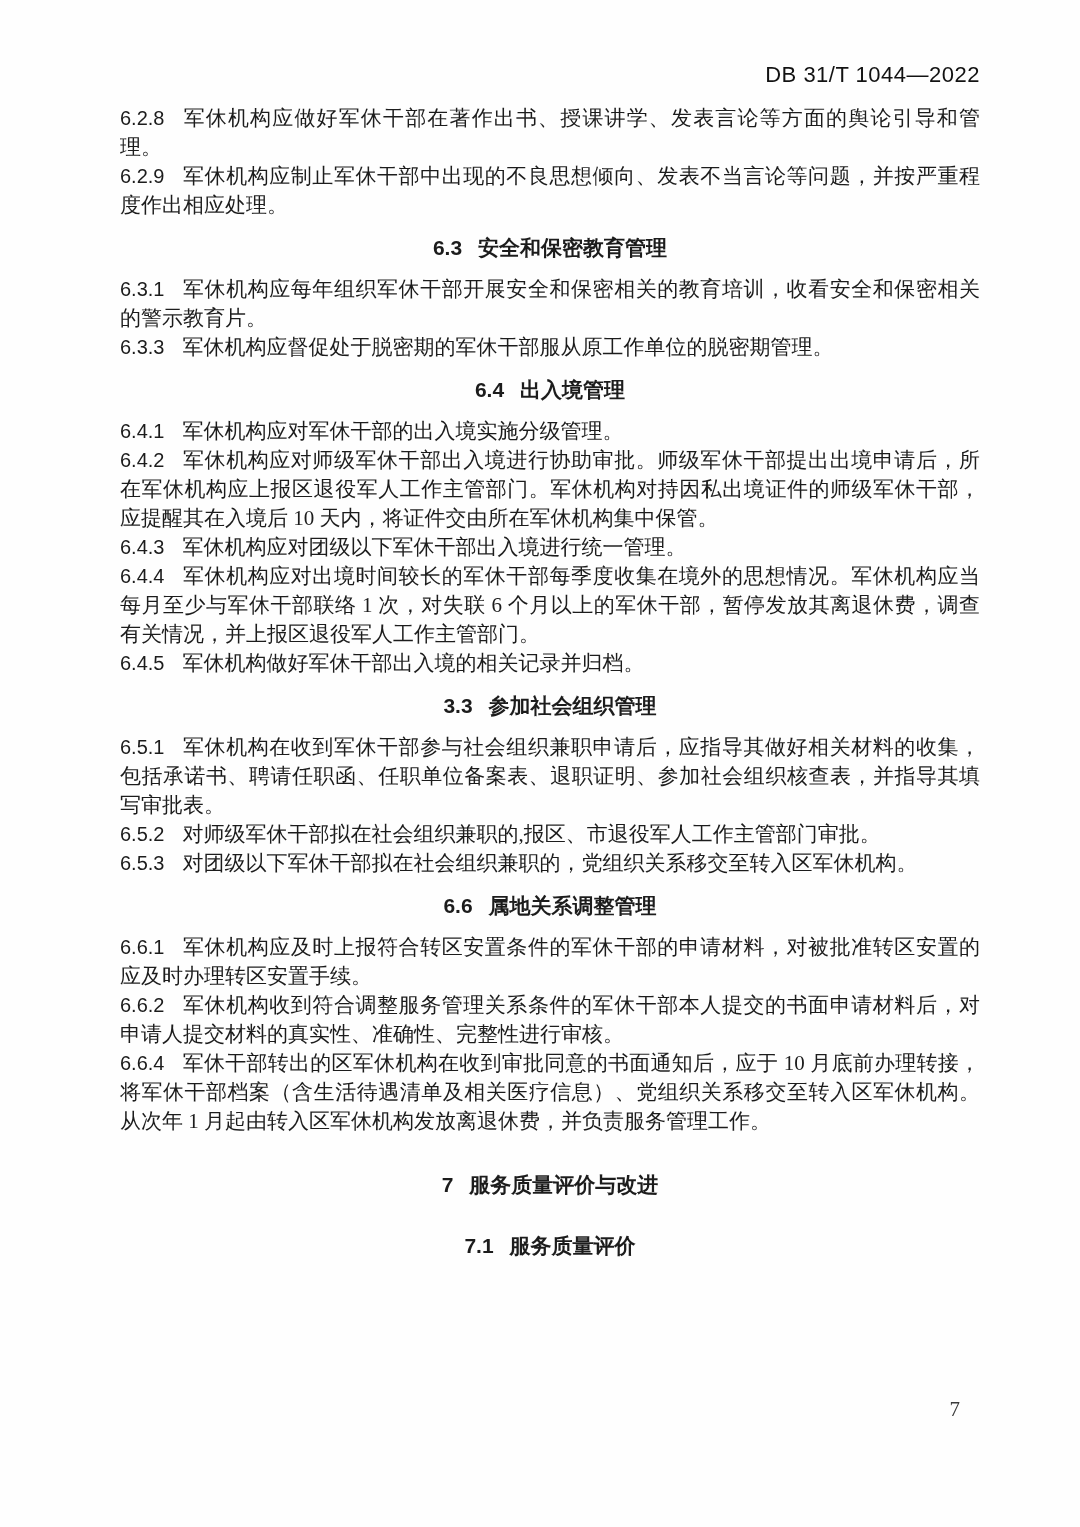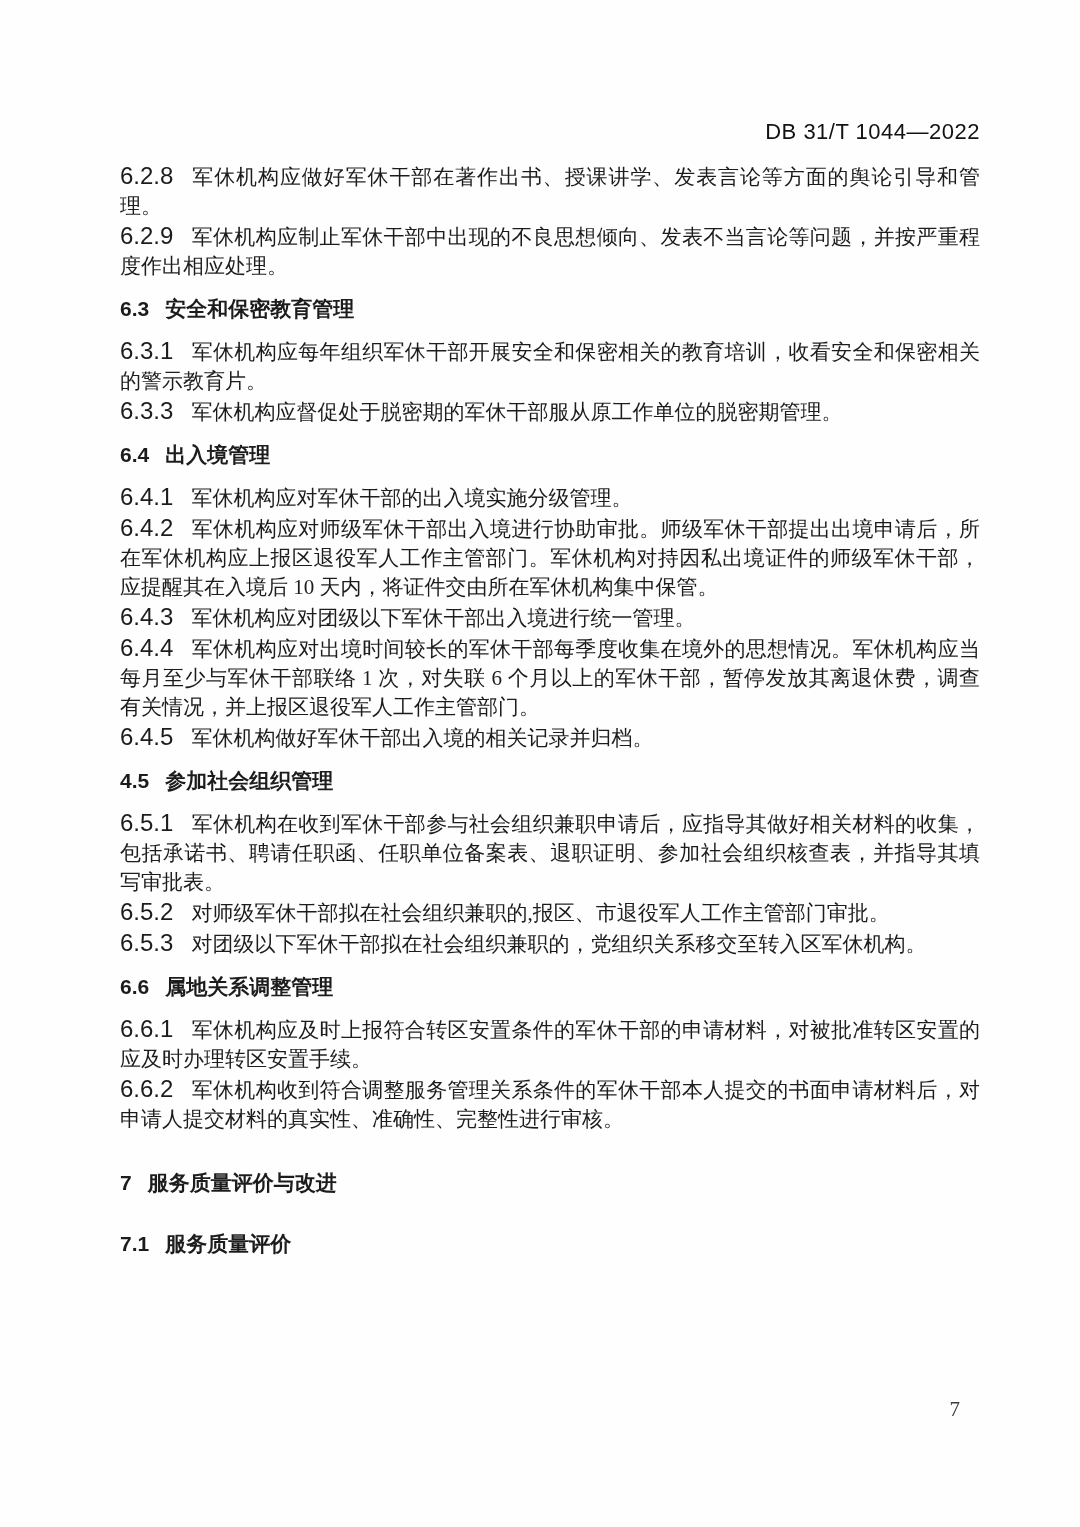--- a/index.html
+++ b/index.html
@@ -6,21 +6,21 @@
     margin: 0;
     padding: 0;
     background: #ffffff;
   }
   .page {
     position: relative;
     width: 1080px;
     height: 1527px;
     box-sizing: border-box;
     background: #fefefe;
-    padding: 119px 100px 0 120px;
+    padding: 62px 100px 0 120px;
     color: #1c1c1c;
     overflow: hidden;
   }
   .header {
     text-align: right;
     font-family: "Liberation Sans", sans-serif;
     font-size: 22px;
     line-height: 26px;
     color: #121212;
     letter-spacing: 0.5px;
@@ -28,29 +28,29 @@
   .doc-body {
     margin-top: 16px;
     font-family: "Liberation Serif", "DejaVu Serif", serif;
     font-size: 21px;
     line-height: 29px;
     text-align: justify;
   }
   .doc-body p { margin: 0; }
   p.clause .num {
     font-family: "Liberation Sans", sans-serif;
-    font-size: 24px;
+    font-size: 20px;
     margin-right: 18px;
     white-space: nowrap;
   }
   p.heading, p.chapter {
     font-family: "Liberation Sans", sans-serif;
     font-weight: bold;
     font-size: 21px;
-    text-align: left;
+    text-align: center;
   }
   p.heading { margin: 13px 0; }
   p.chapter { margin: 34px 0 0 0; }
   p.chapter + p.heading { margin: 32px 0 0 0; }
   p.heading .num, p.chapter .num { margin-right: 16px; }
   .footer {
     position: absolute;
     top: 1395px;
     right: 120px;
     font-family: "Liberation Serif", "DejaVu Serif", serif;
@@ -71,26 +71,27 @@
       <p class="clause"><span class="num">6.2.9</span><span class="txt">军休机构应制止军休干部中出现的不良思想倾向、发表不当言论等问题，并按严重程度作出相应处理。</span></p>
       <p class="heading"><span class="num">6.3</span><span class="txt">安全和保密教育管理</span></p>
       <p class="clause"><span class="num">6.3.1</span><span class="txt">军休机构应每年组织军休干部开展安全和保密相关的教育培训，收看安全和保密相关的警示教育片。</span></p>
       <p class="clause"><span class="num">6.3.3</span><span class="txt">军休机构应督促处于脱密期的军休干部服从原工作单位的脱密期管理。</span></p>
       <p class="heading"><span class="num">6.4</span><span class="txt">出入境管理</span></p>
       <p class="clause"><span class="num">6.4.1</span><span class="txt">军休机构应对军休干部的出入境实施分级管理。</span></p>
       <p class="clause"><span class="num">6.4.2</span><span class="txt">军休机构应对师级军休干部出入境进行协助审批。师级军休干部提出出境申请后，所在军休机构应上报区退役军人工作主管部门。军休机构对持因私出境证件的师级军休干部，应提醒其在入境后 10 天内，将证件交由所在军休机构集中保管。</span></p>
       <p class="clause"><span class="num">6.4.3</span><span class="txt">军休机构应对团级以下军休干部出入境进行统一管理。</span></p>
       <p class="clause"><span class="num">6.4.4</span><span class="txt">军休机构应对出境时间较长的军休干部每季度收集在境外的思想情况。军休机构应当每月至少与军休干部联络 1 次，对失联 6 个月以上的军休干部，暂停发放其离退休费，调查有关情况，并上报区退役军人工作主管部门。</span></p>
       <p class="clause"><span class="num">6.4.5</span><span class="txt">军休机构做好军休干部出入境的相关记录并归档。</span></p>
-      <p class="heading"><span class="num">4.5</span><span class="txt">参加社会组织管理</span></p>
+      <p class="heading"><span class="num">3.3</span><span class="txt">参加社会组织管理</span></p>
       <p class="clause"><span class="num">6.5.1</span><span class="txt">军休机构在收到军休干部参与社会组织兼职申请后，应指导其做好相关材料的收集，包括承诺书、聘请任职函、任职单位备案表、退职证明、参加社会组织核查表，并指导其填写审批表。</span></p>
       <p class="clause"><span class="num">6.5.2</span><span class="txt">对师级军休干部拟在社会组织兼职的,报区、市退役军人工作主管部门审批。</span></p>
       <p class="clause"><span class="num">6.5.3</span><span class="txt">对团级以下军休干部拟在社会组织兼职的，党组织关系移交至转入区军休机构。</span></p>
       <p class="heading"><span class="num">6.6</span><span class="txt">属地关系调整管理</span></p>
       <p class="clause"><span class="num">6.6.1</span><span class="txt">军休机构应及时上报符合转区安置条件的军休干部的申请材料，对被批准转区安置的应及时办理转区安置手续。</span></p>
       <p class="clause"><span class="num">6.6.2</span><span class="txt">军休机构收到符合调整服务管理关系条件的军休干部本人提交的书面申请材料后，对申请人提交材料的真实性、准确性、完整性进行审核。</span></p>
+      <p class="clause"><span class="num">6.6.4</span><span class="txt">军休干部转出的区军休机构在收到审批同意的书面通知后，应于 10 月底前办理转接，将军休干部档案（含生活待遇清单及相关医疗信息）、党组织关系移交至转入区军休机构。从次年 1 月起由转入区军休机构发放离退休费，并负责服务管理工作。</span></p>
       <p class="chapter"><span class="num">7</span><span class="txt">服务质量评价与改进</span></p>
       <p class="heading"><span class="num">7.1</span><span class="txt">服务质量评价</span></p>
     </div>
   <div class="footer">
     <span class="page-num">7</span>
   </div>
 </div>
 
 </body></html>

